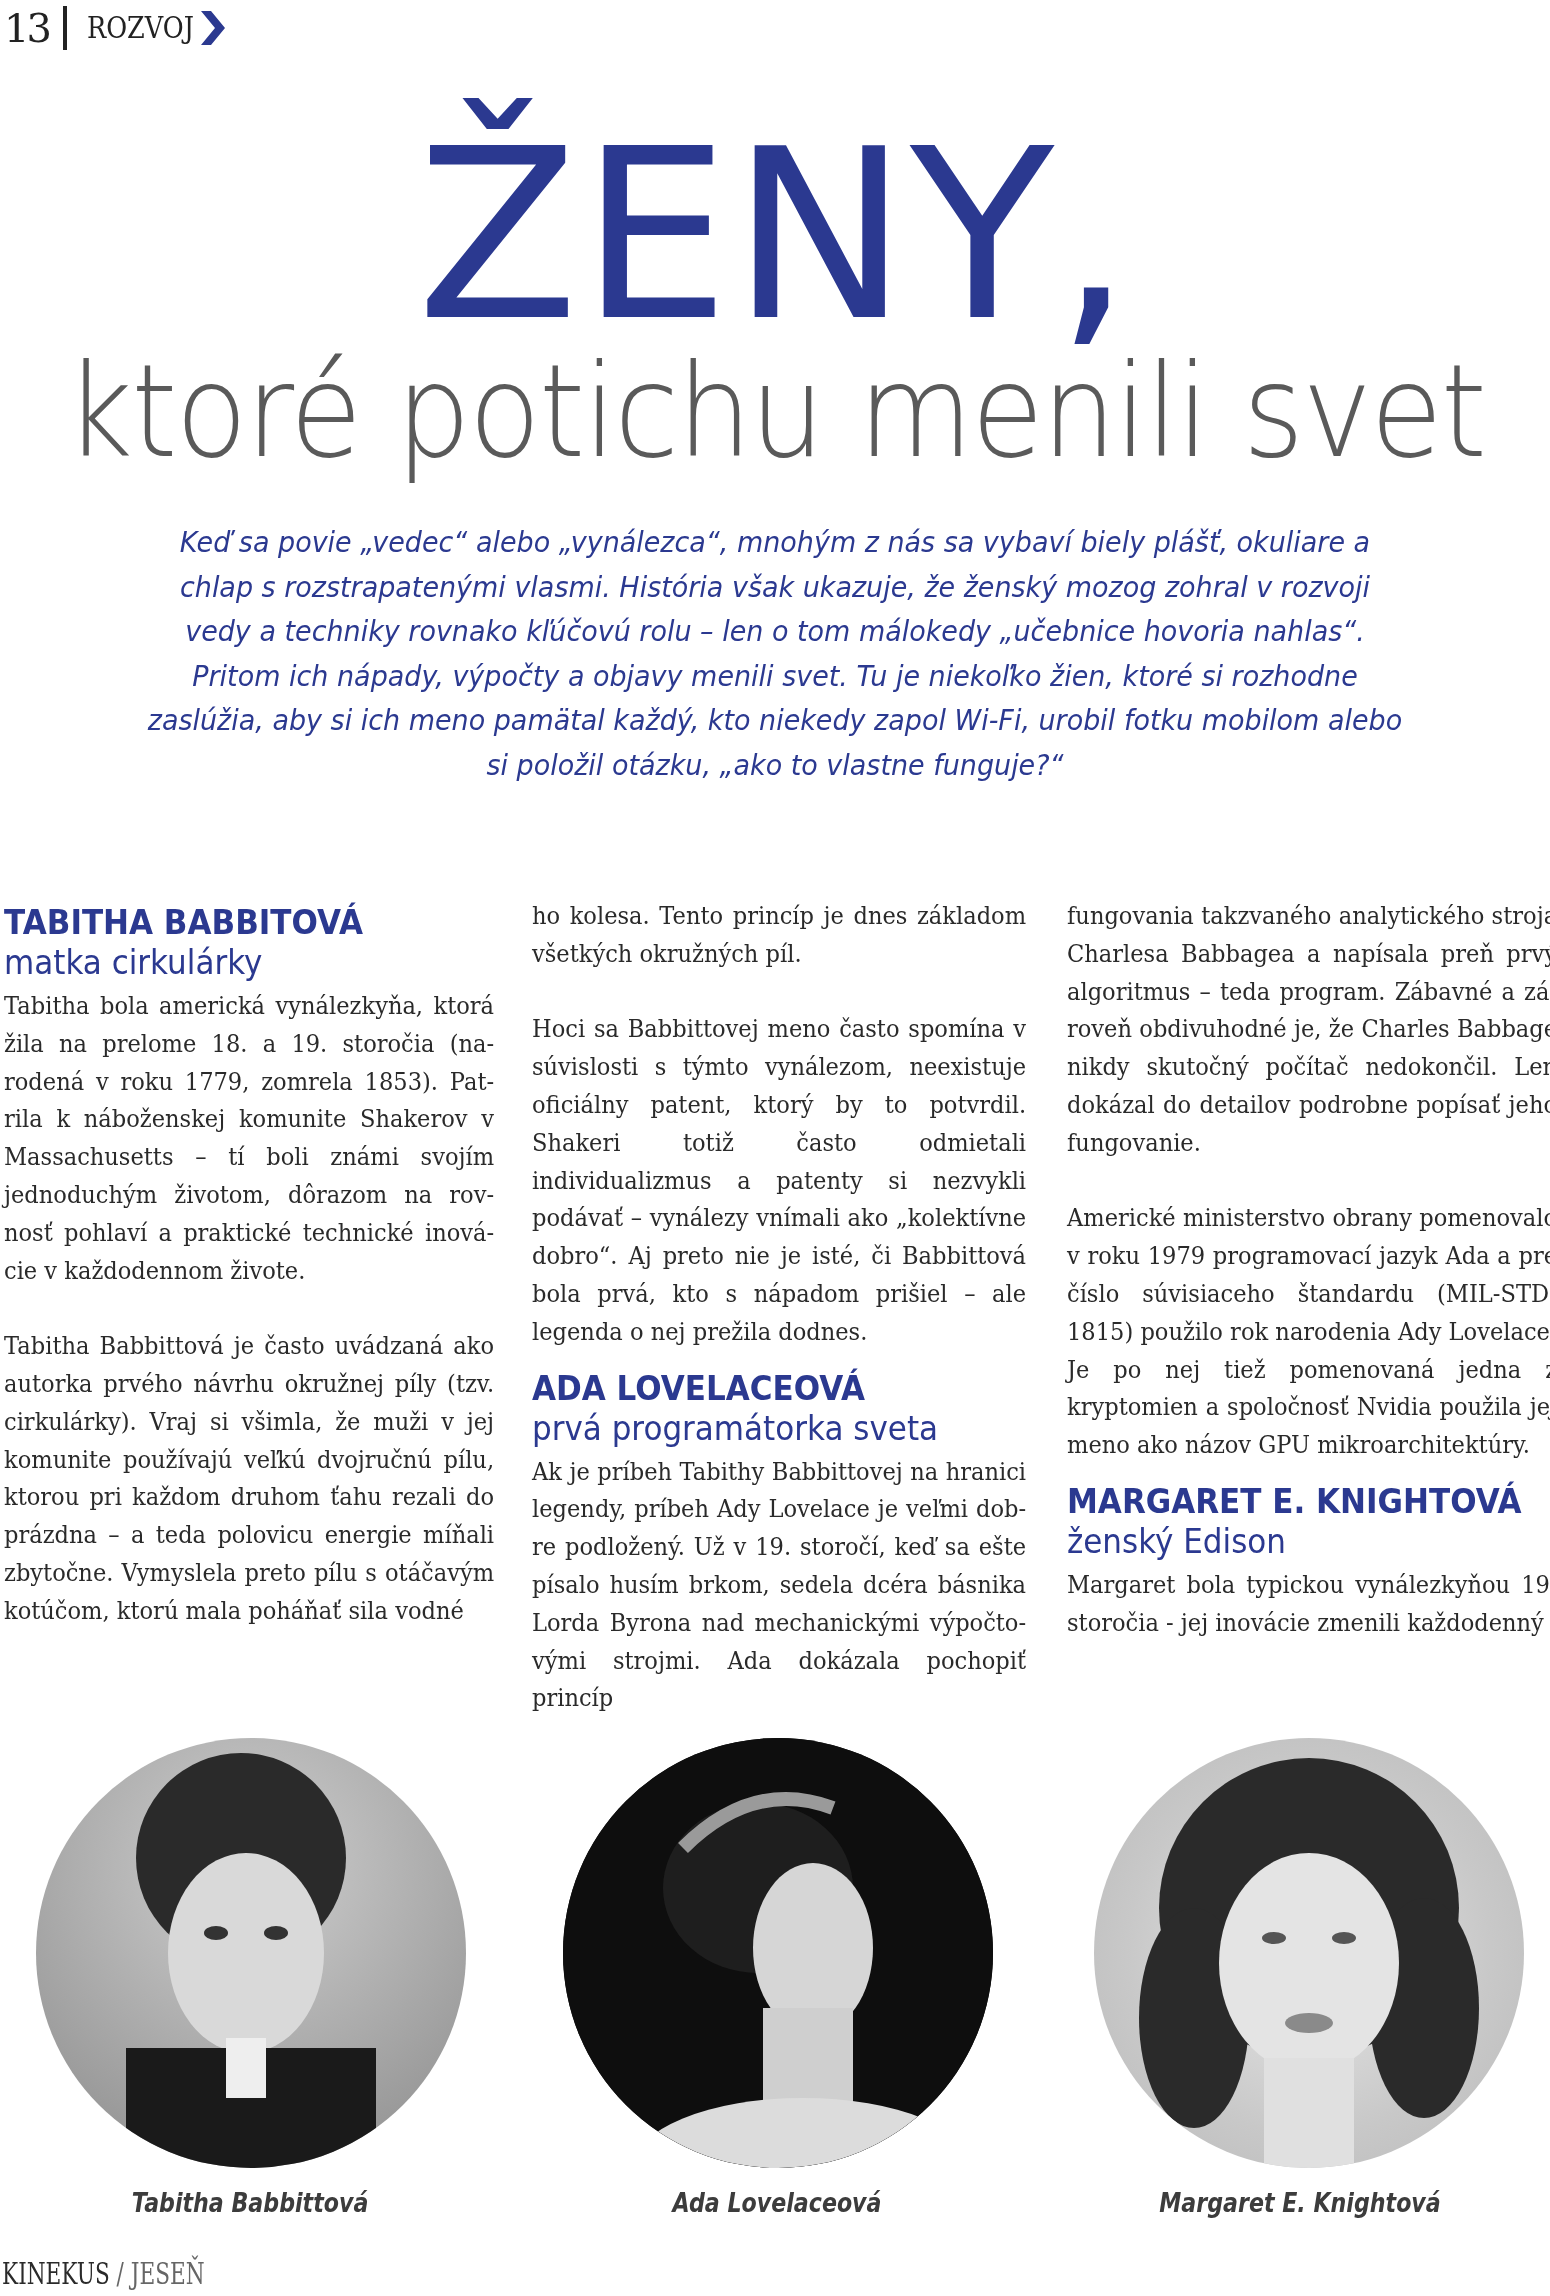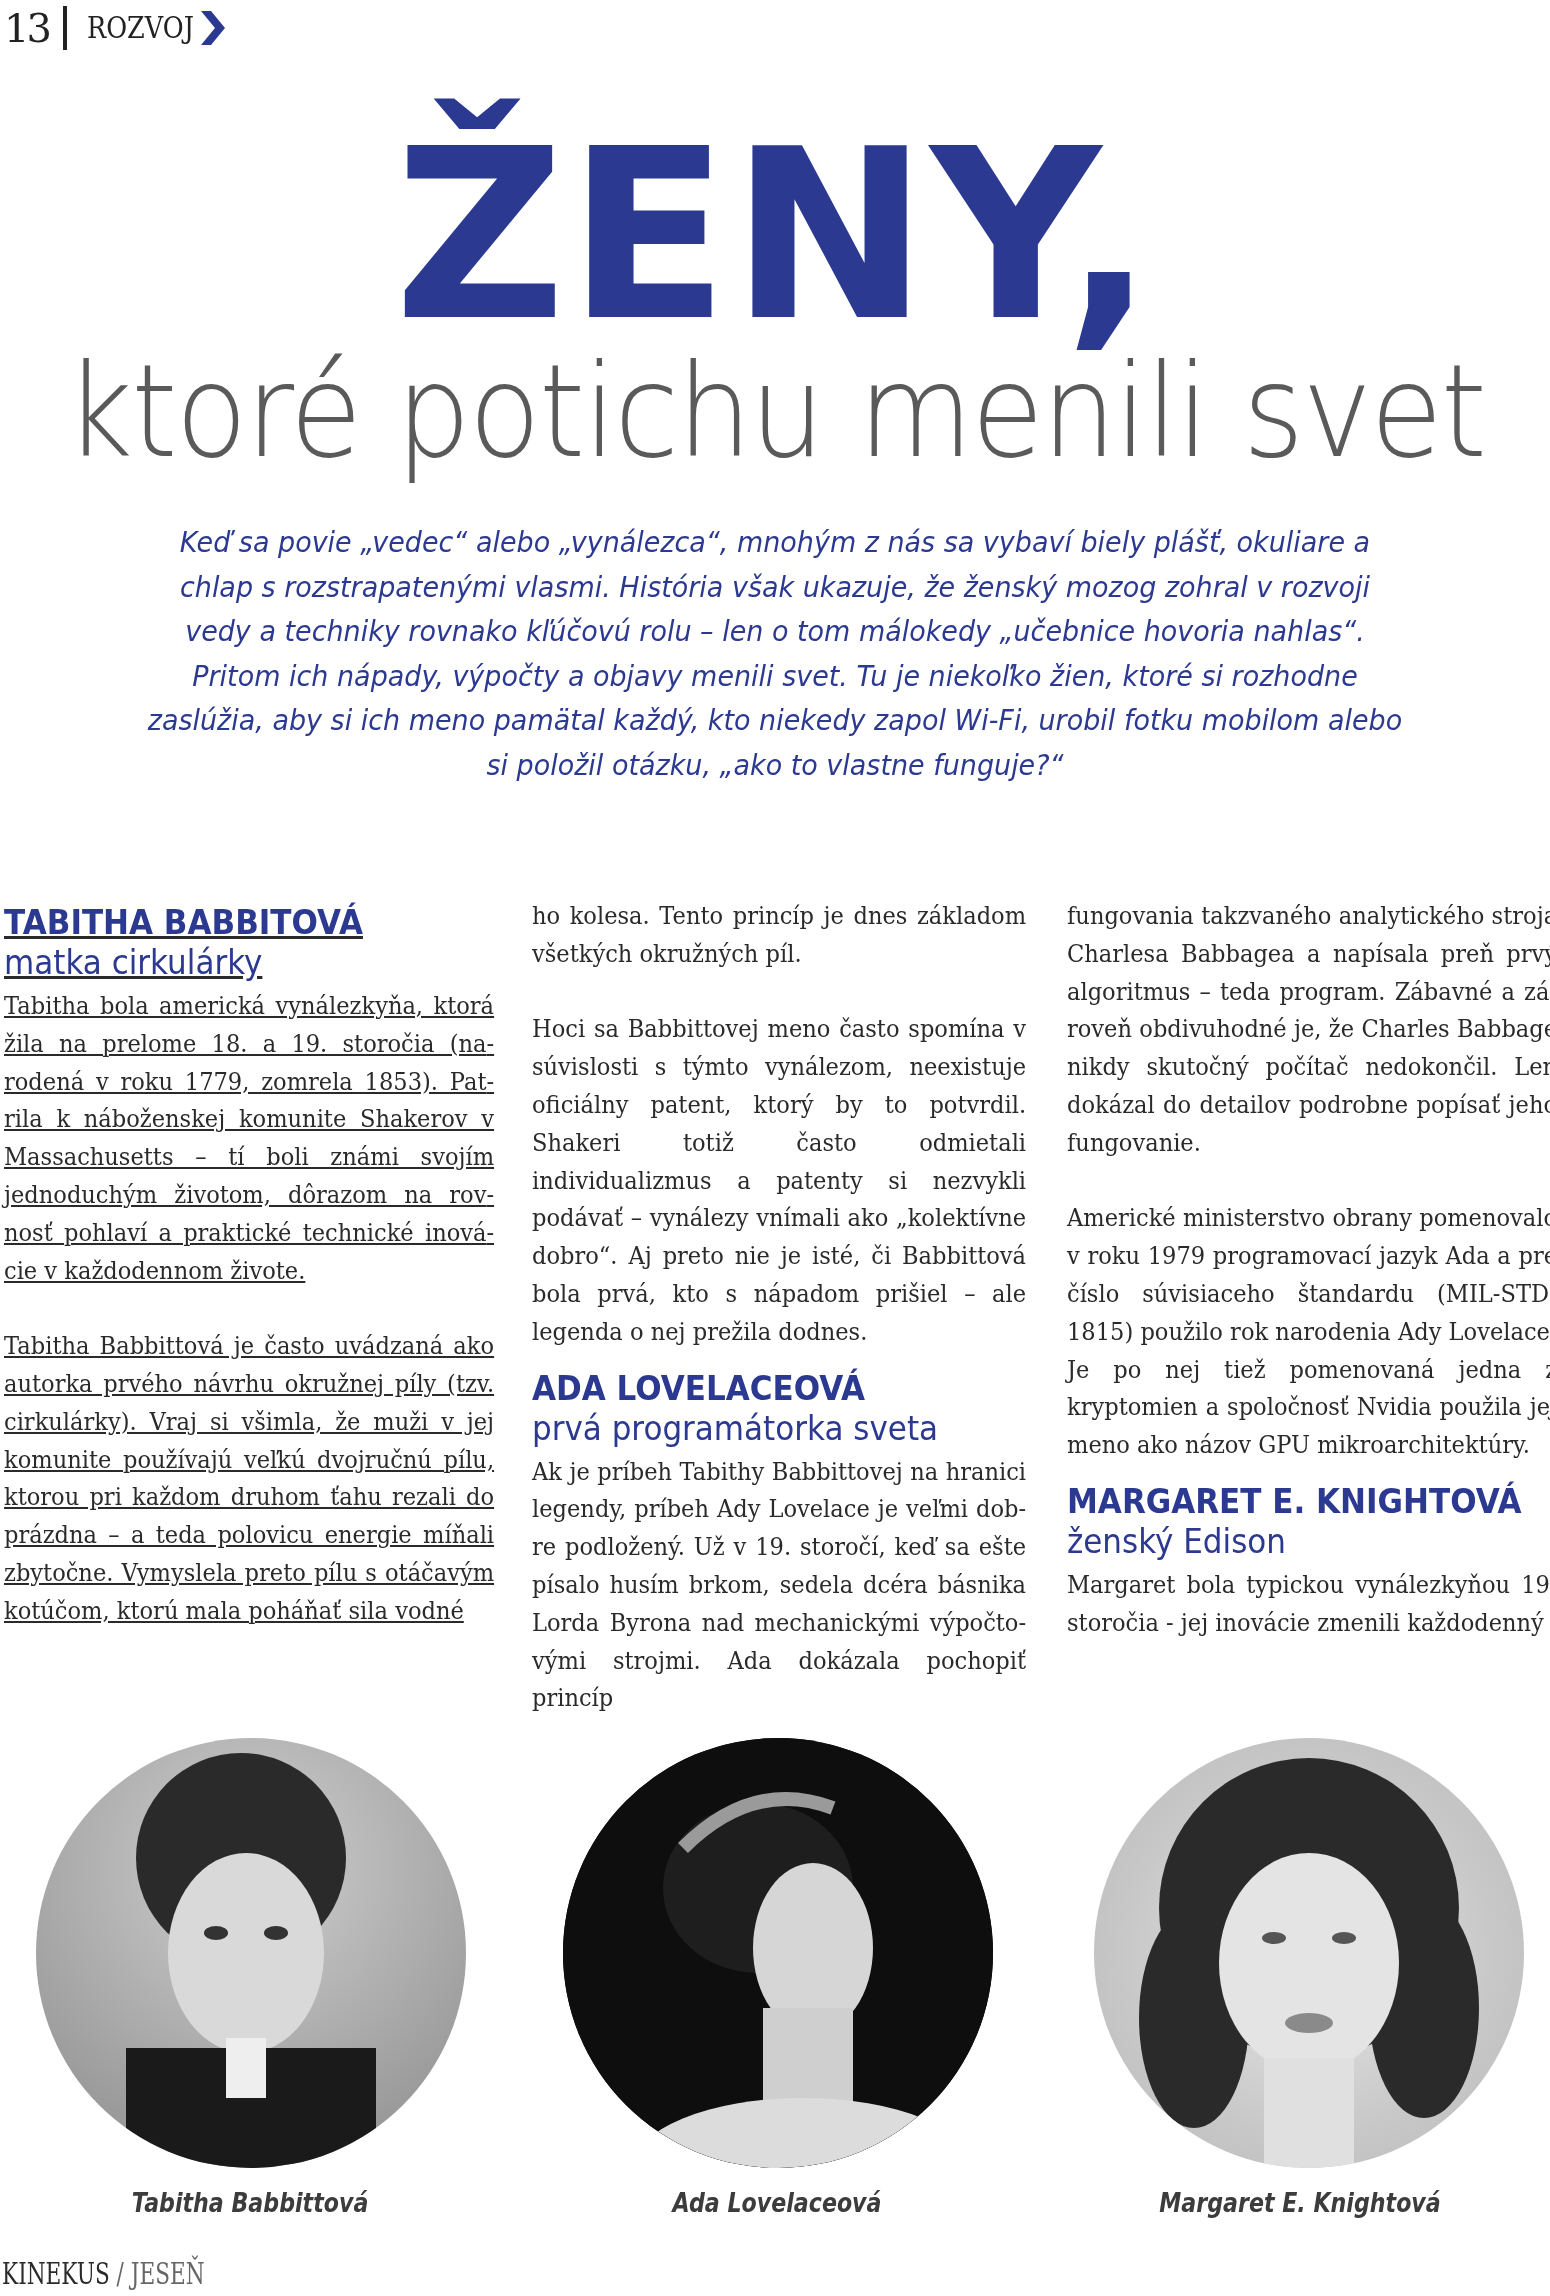--- a/index.html
+++ b/index.html
@@ -2,27 +2,27 @@
 <html><head>
 <meta charset="utf-8">
 <style>
   html, body { margin:0; padding:0; background:#ffffff; }
   body { width:1550px; height:2296px; position:relative; overflow:hidden; font-family:"DejaVu Sans", sans-serif; color:#222; }
   .header { position:absolute; left:4px; top:4px; height:48px; display:flex; align-items:center; }
   .page-num { font-family:"DejaVu Serif", serif; font-size:40px; color:#222; letter-spacing:-3px; line-height:48px; }
   .hdr-sep { width:4px; height:44px; background:#222; margin:0 20px 0 14px; }
   .section { font-family:"DejaVu Serif", serif; font-size:30px; color:#222; letter-spacing:0px; line-height:48px; transform:scaleX(0.85); transform-origin:left center; }
   .chev { display:inline-block; width:26px; height:34px; margin-left:-14px; }
-  .title-main { position:absolute; left:0; width:1550px; top:118px; text-align:center; font-family:"DejaVu Sans", sans-serif; font-weight:bold; font-size:236px; line-height:236px; color:#2b3990; letter-spacing:2px; transform:scaleX(1.0); }
+  .title-main { position:absolute; left:0; width:1550px; top:118px; text-align:center; font-family:"DejaVu Sans", sans-serif; font-weight:normal; font-size:236px; line-height:236px; color:#2b3990; letter-spacing:2px; transform:scaleX(1.0); }
   .title-sub { position:absolute; left:0; width:1550px; top:342px; text-align:center; font-family:"DejaVu Sans", sans-serif; font-weight:200; font-size:128px; line-height:140px; color:#5a5a5a; letter-spacing:-2px; transform:scaleX(0.92); transform-origin:center; -webkit-text-stroke:0; }
   .intro { position:absolute; left:100px; width:1350px; top:520px; text-align:center; font-style:italic; font-size:29px; line-height:44.5px; color:#2b3990; transform:scaleX(0.93); transform-origin:center top; }
   .col { position:absolute; top:898px; font-family:"DejaVu Serif", serif; font-size:24px; line-height:37.8px; color:#2a2a2a; text-align:justify; hyphens:manual; }
   .col p { margin:0; }
   .col p + p { margin-top:37.8px; }
-  .c1 { left:4px; width:490px;text-decoration:underline; }
+  .c1 { left:4px; width:490px; }
   .c2 { left:532px; width:494px; }
   .c3 { left:1056px; width:490px;margin-left:11px; }
   .col .inner { transform:scaleX(0.94); transform-origin:left top; width:106.4%; }
   .h-name { font-family:"DejaVu Sans", sans-serif; font-weight:bold; font-size:33px; line-height:38px; color:#2b3990; text-align:left; letter-spacing:0px; margin-top:6px; }
   .h-sub { font-family:"DejaVu Sans", sans-serif; font-size:33px; line-height:42px; color:#2b3990; text-align:left; margin-bottom:4px; }
   .gap-head { margin-top:18px; }
   .portrait { position:absolute; top:1738px; width:430px; height:430px; border-radius:50%; overflow:hidden; }
   .p1 { left:36px; background:radial-gradient(circle at 50% 30%, #cfcfcf 0%, #a9a9a9 55%, #8a8a8a 100%); }
   .p2 { left:563px; background:radial-gradient(circle at 55% 55%, #d8d8d8 0%, #5a5a5a 30%, #121212 55%, #0a0a0a 100%); }
   .p3 { left:1094px; background:radial-gradient(circle at 50% 50%, #e8e8e8 0%, #c8c8c8 60%, #b8b8b8 100%); }

